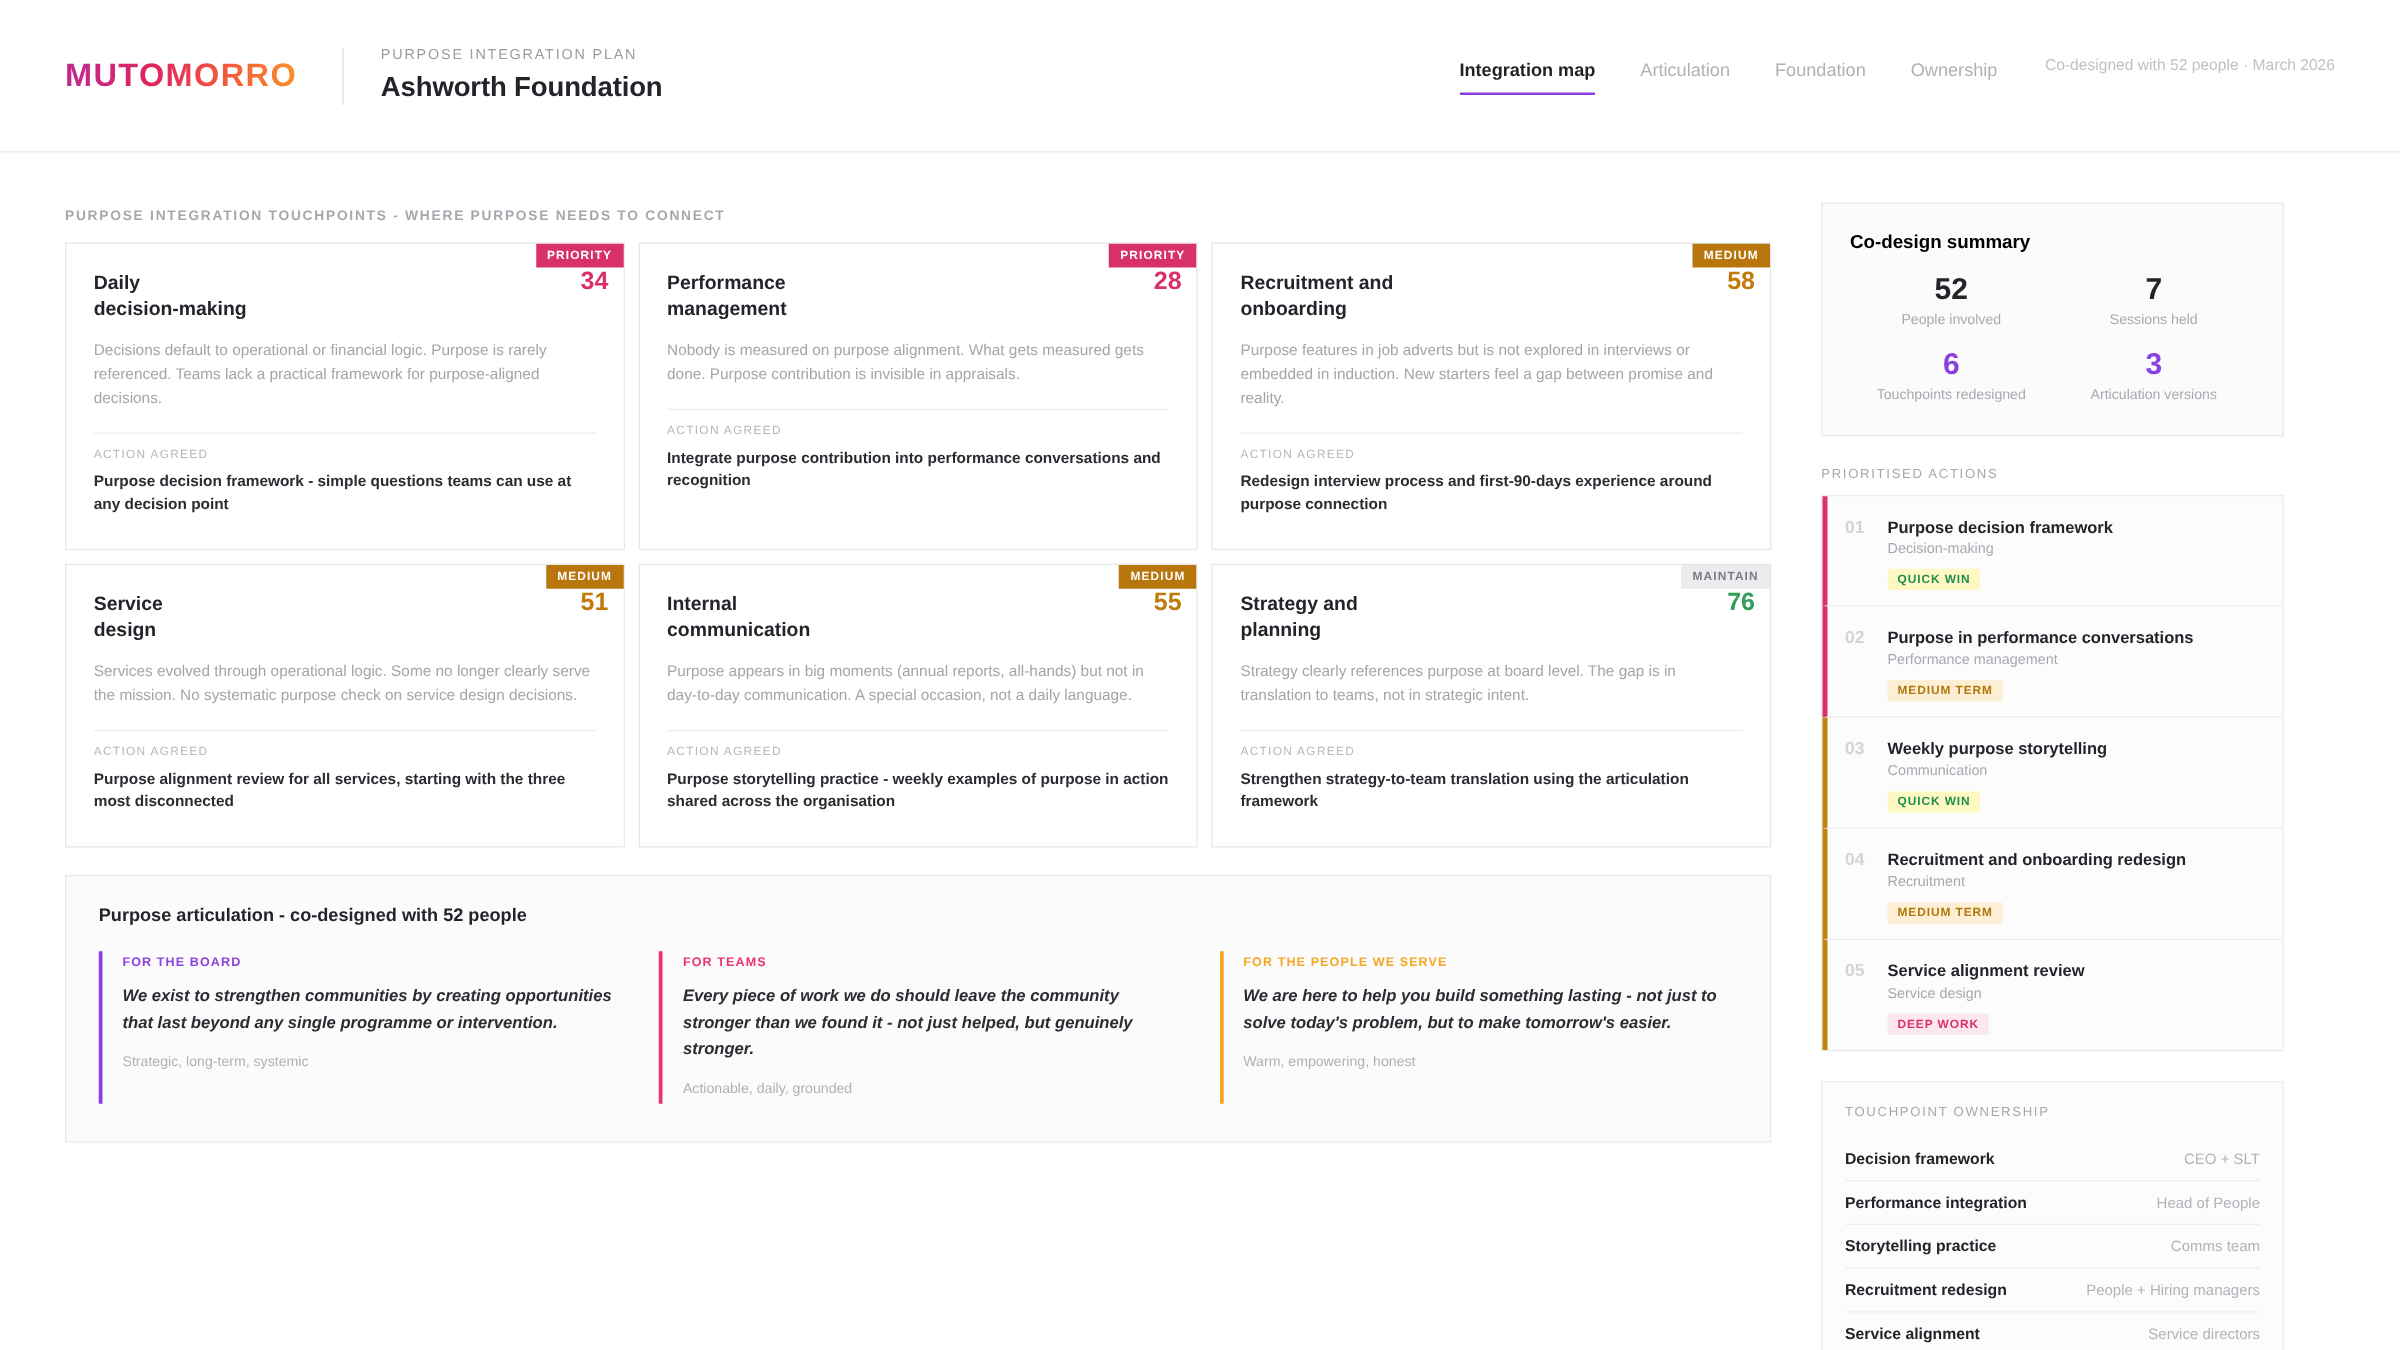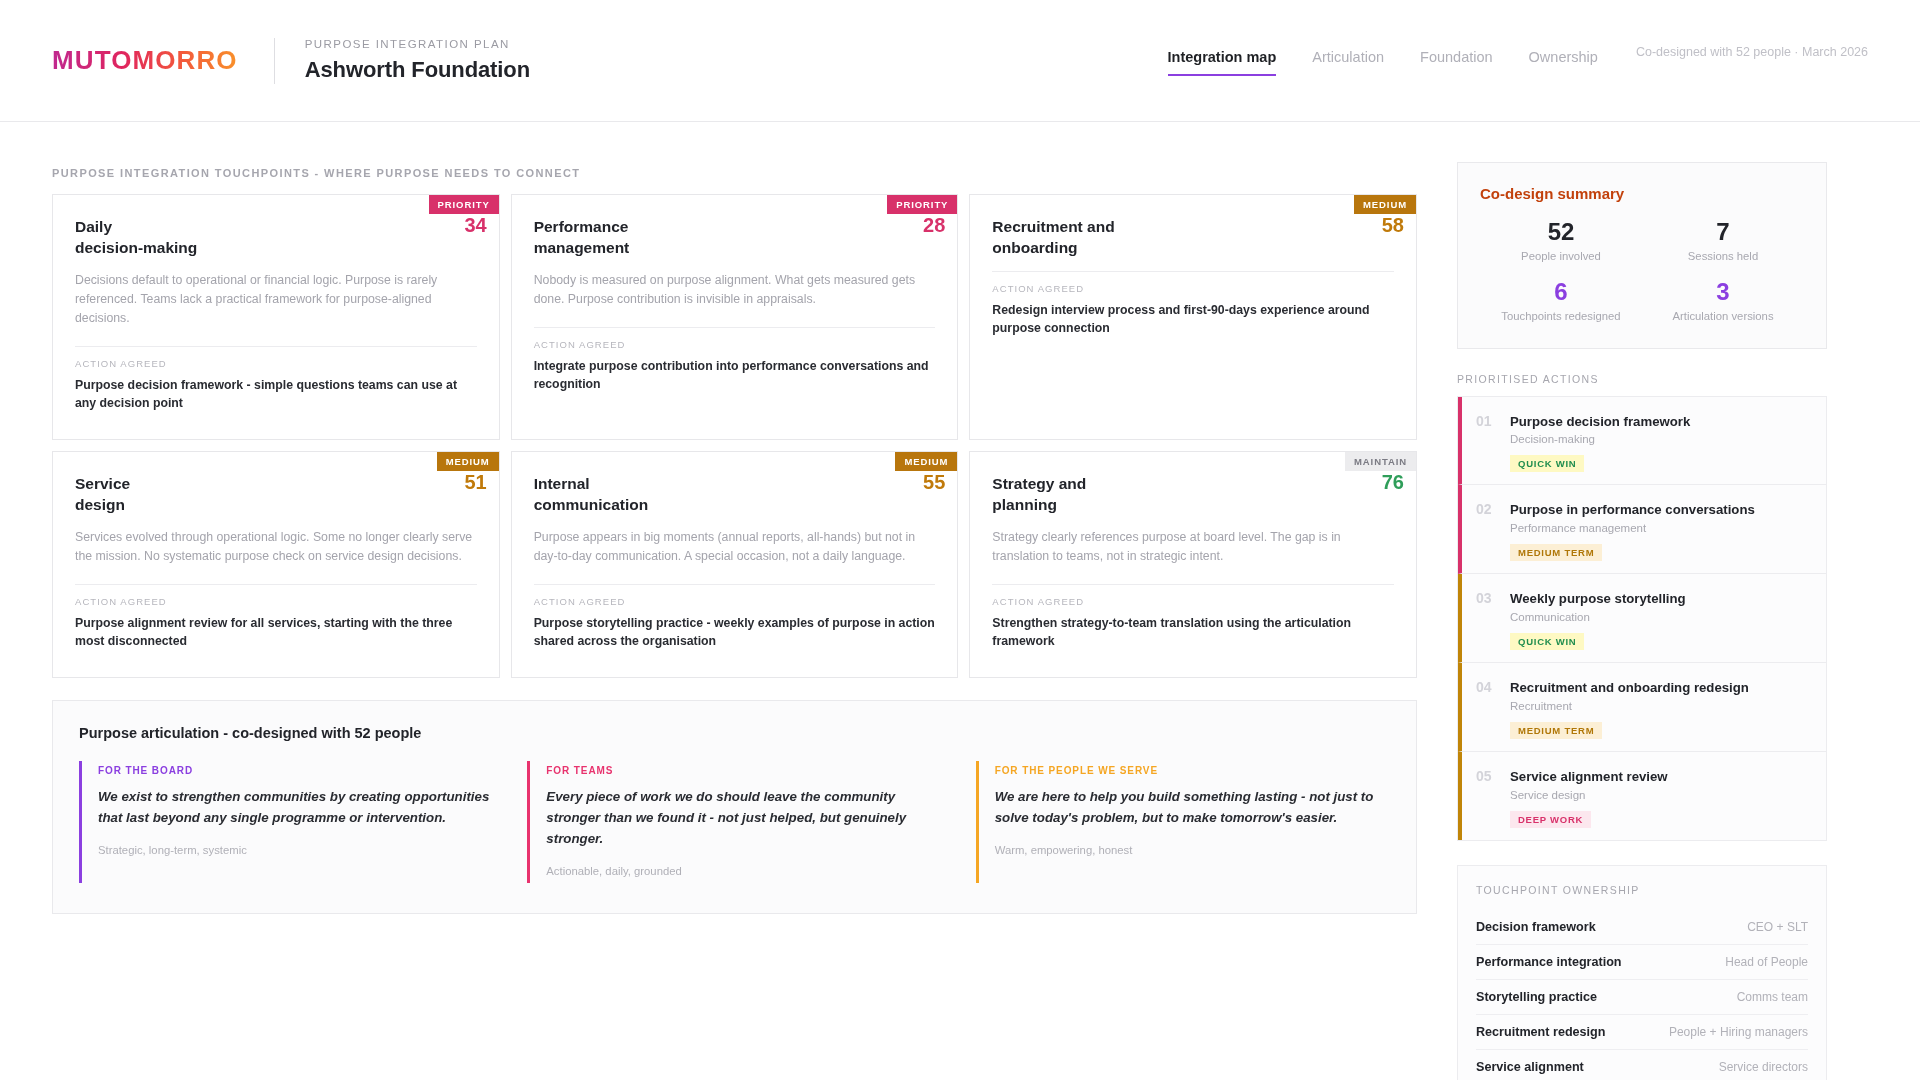--- a/index.html
+++ b/index.html
@@ -127,21 +127,21 @@
     font-size: 13.3px; font-style: italic; font-weight: 700;
     color: #2a2c32; line-height: 1.58; margin-bottom: 16px;
   }
   .artic-tone { font-size: 11.3px; color: #b0b0b7; }
 
   
   .summary-card {
     border: 1px solid #e9e9ec; background: #fbfbfc;
     padding: 22px 22px 26px 22px;
   }
-  .summary-title { font-size: 15px; font-weight: 700; color: #c2410c; margin-bottom: 16px; }
+  .summary-title { font-size: 15px; font-weight: 700; color: #000000; margin-bottom: 16px; }
   .stat-grid { display: grid; grid-template-columns: 1fr 1fr; row-gap: 16px; }
   .stat { text-align: center; }
   .stat-value { font-size: 24px; font-weight: 700; line-height: 1.2; color: #22242a; }
   .stat-value.accent { color: #8b3fe0; }
   .stat-label { font-size: 11.3px; color: #a8a8b0; margin-top: 3px; }
 
   
   .aside-label {
     font-size: 10.5px; letter-spacing: 1.35px; color: #a6a6ae;
     font-weight: 400; text-transform: uppercase;
@@ -237,20 +237,21 @@
         <div class="tp-action">Integrate purpose contribution into performance conversations and recognition</div>
       </div>
 
       <div class="tp-card">
         <div class="badge medium">MEDIUM</div>
         <div class="score medium">58</div>
         <div class="tp-name">
           <span>Recruitment and</span><br>
           <span>onboarding</span>
         </div>
+        <div class="tp-desc">Purpose features in job adverts but is not explored in interviews or embedded in induction. New starters feel a gap between promise and reality.</div>
         <div class="tp-divider"></div>
         <div class="tp-action-label">ACTION AGREED</div>
         <div class="tp-action">Redesign interview process and first-90-days experience around purpose connection</div>
       </div>
 
       <div class="tp-card">
         <div class="badge medium">MEDIUM</div>
         <div class="score medium">51</div>
         <div class="tp-name">
           <span>Service</span><br>

